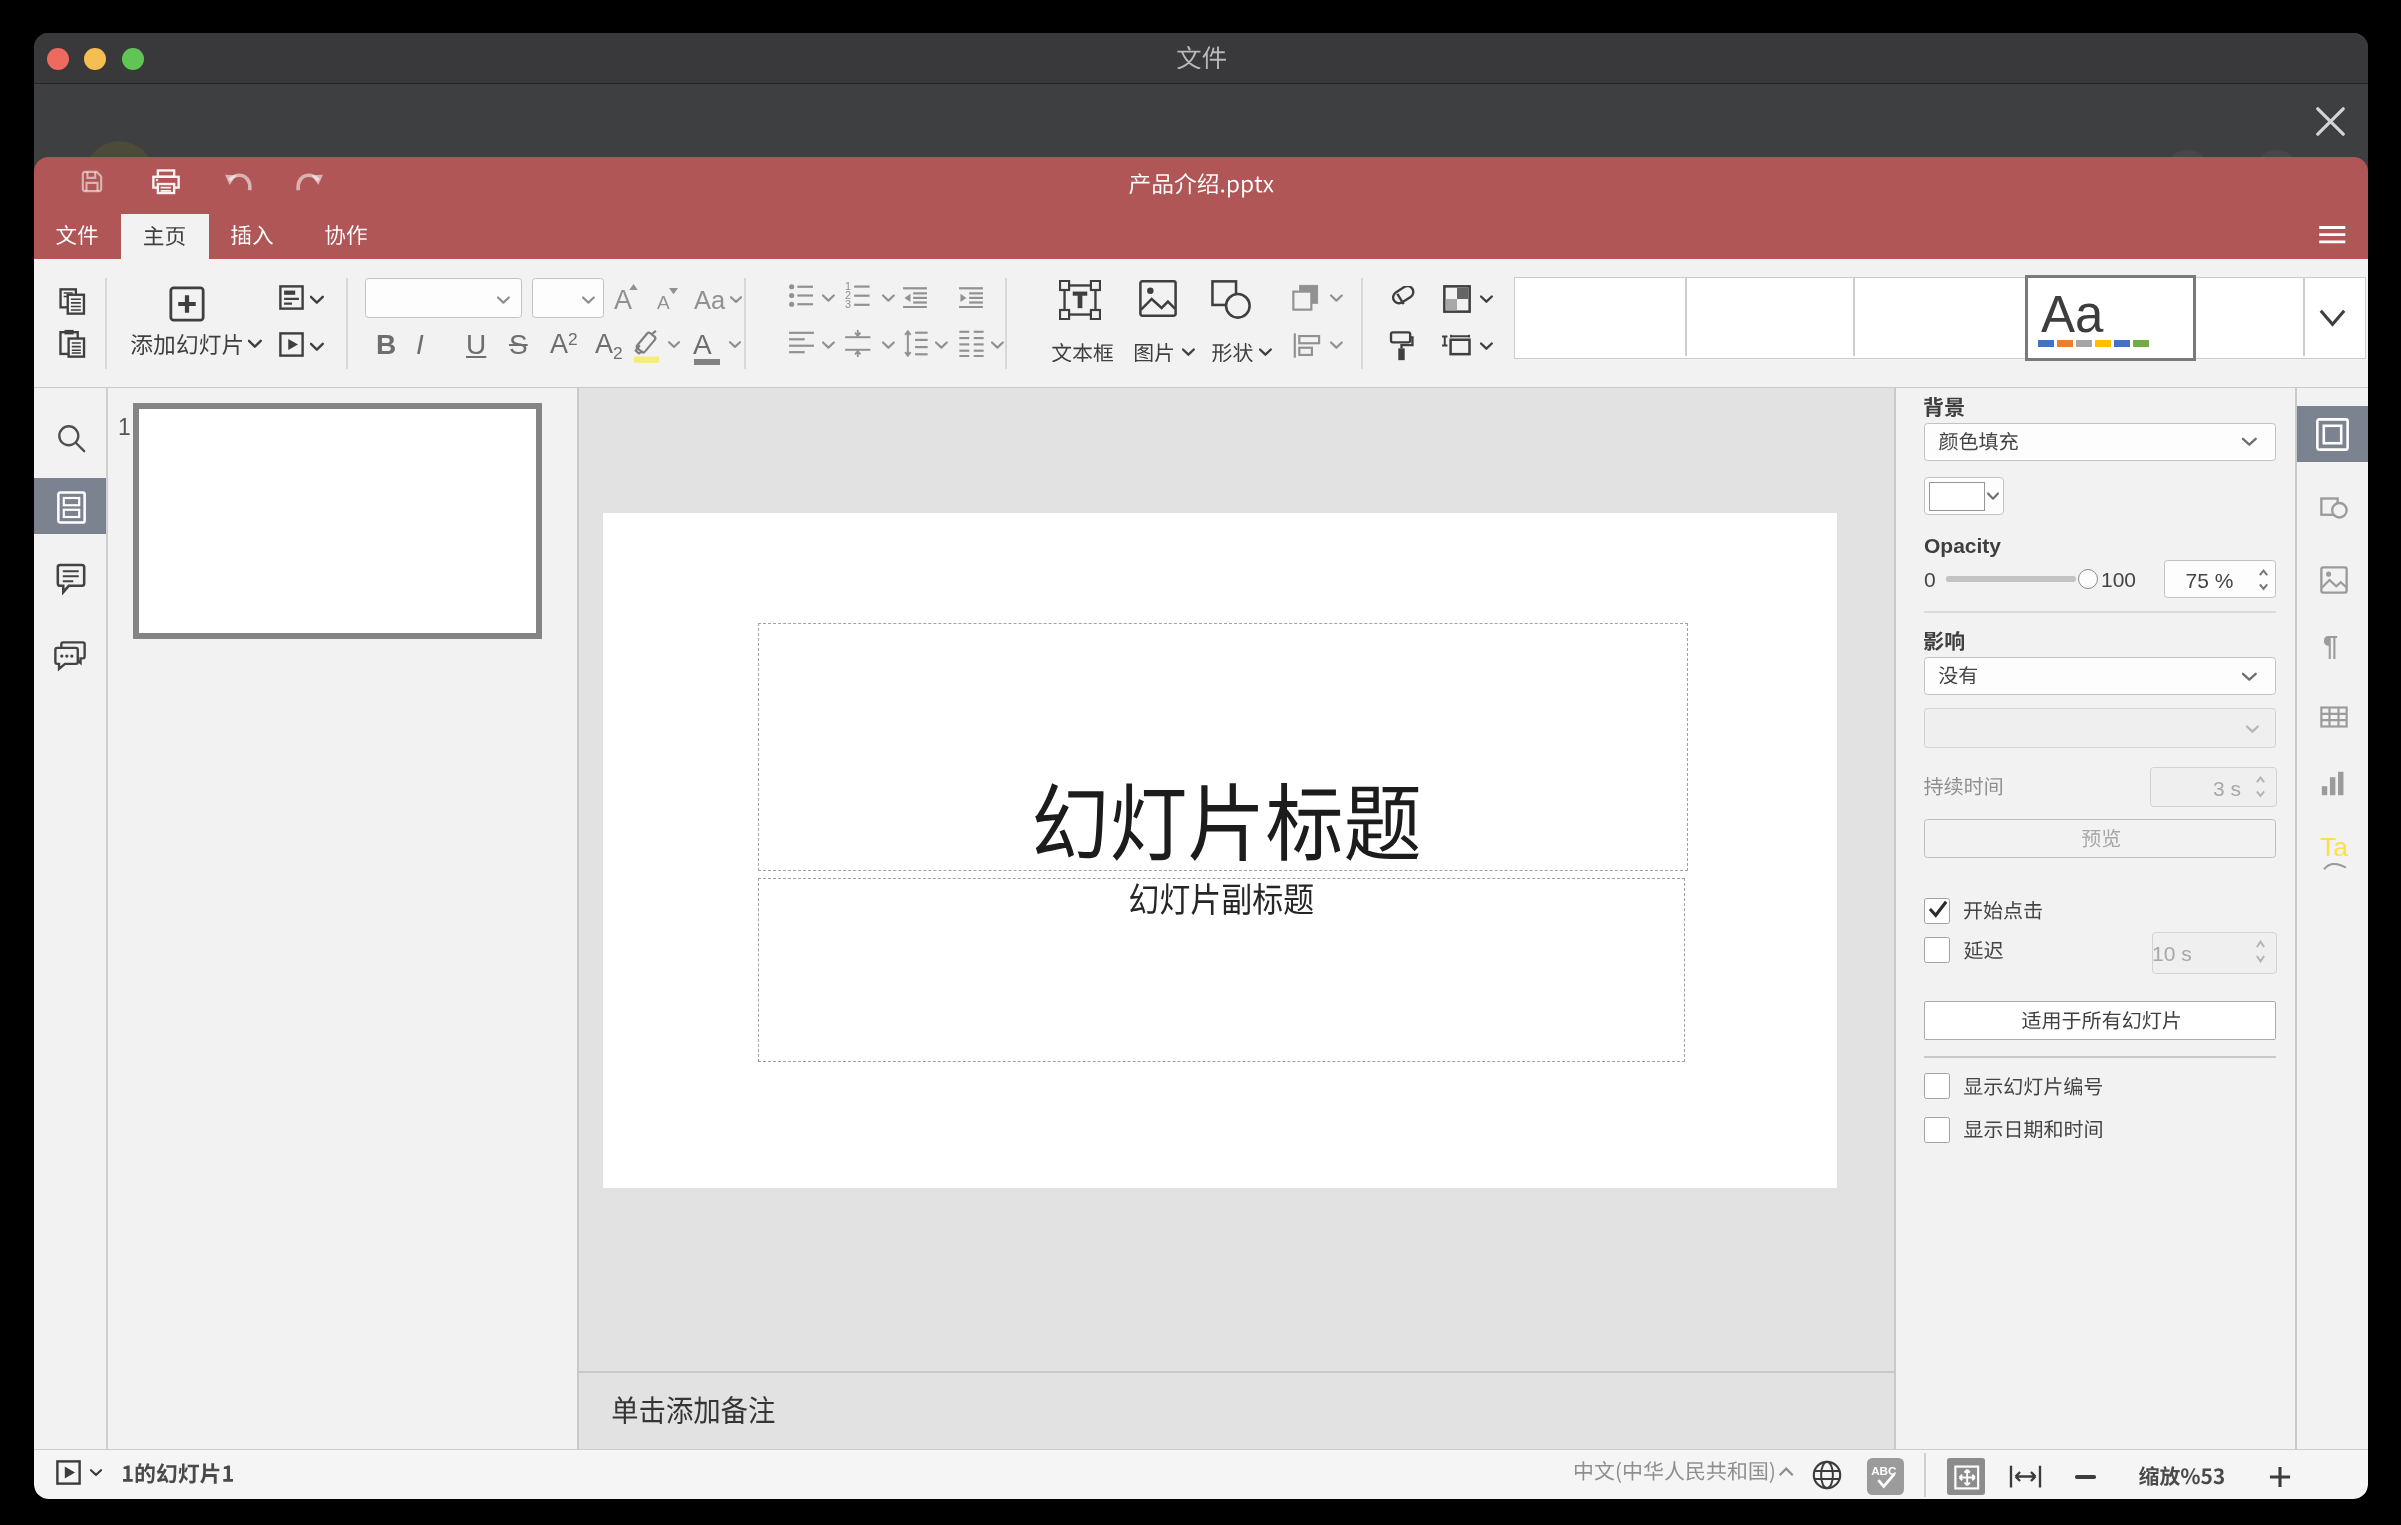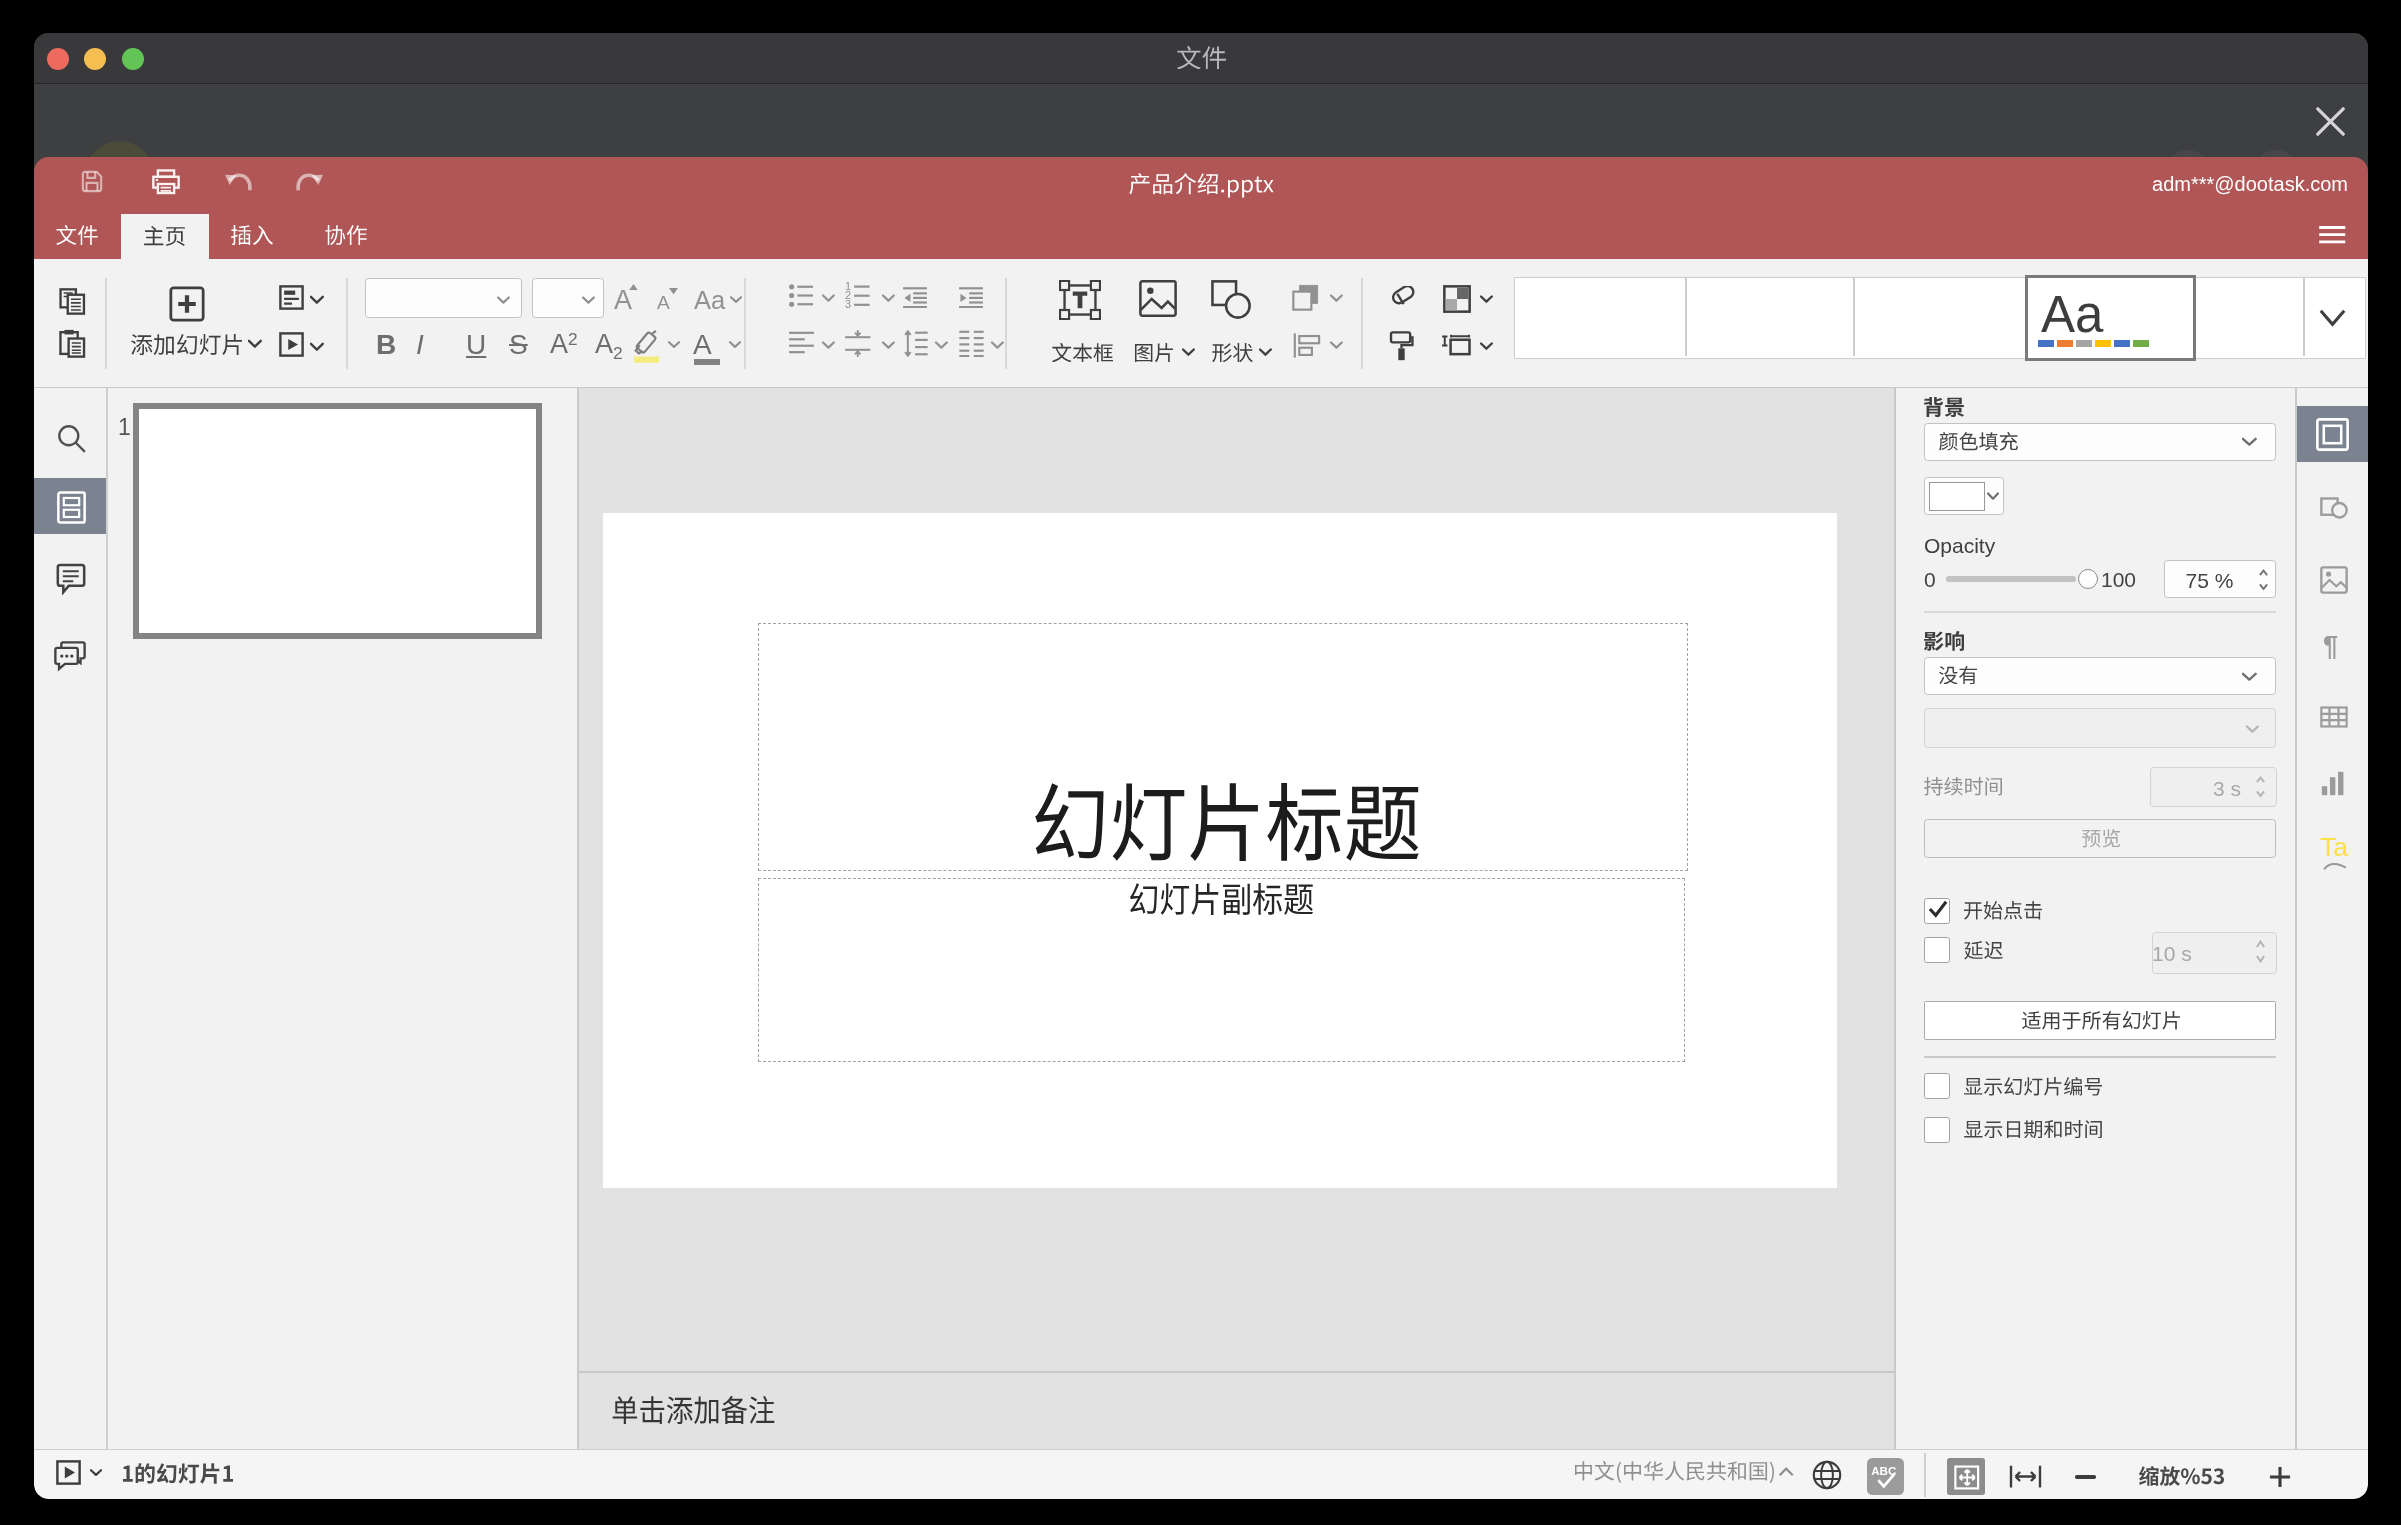--- a/index.html
+++ b/index.html
@@ -41,21 +41,20 @@
       <path d="M6 9Q11 3.5 17 3.5Q24 3.5 27.4 10.5Q29.2 14.5 28.4 20" stroke="rgba(255,255,255,0.55)" stroke-width="4" fill="none"></path>
       <path d="M1.2 2.8L13.8 3.4L6.2 14.2Z" fill="rgba(255,255,255,0.55)"></path>
     </svg>
 <svg class="ab" style="left:262px;top:139px;" width="28" height="21" viewBox="0 0 31 23" fill="none">
       <path d="M25 9Q20 3.5 14 3.5Q7 3.5 3.6 10.5Q1.8 14.5 2.6 20" stroke="rgba(255,255,255,0.55)" stroke-width="4" fill="none"></path>
       <path d="M29.8 2.8L17.2 3.4L24.8 14.2Z" fill="rgba(255,255,255,0.55)"></path>
     </svg>
 <svg class="ab" style="left:1095px;top:140px;" width="145" height="24.5" viewBox="0.9 -21.2 158.6 26.9">
       <path fill="#ffffff" d="M4.2 -11.6H23.2V-9.7H4.2ZM2.8 -18H22.6V-16.2H2.8ZM3.1 -11.6H5.1V-8.1Q5.1 -7 4.9 -5.7Q4.8 -4.4 4.6 -3Q4.3 -1.6 3.8 -0.2Q3.3 1.1 2.4 2.2Q2.3 2 2 1.7Q1.7 1.5 1.4 1.2Q1.1 1 0.9 0.9Q1.9 -0.5 2.3 -2.1Q2.8 -3.7 3 -5.3Q3.1 -6.9 3.1 -8.2ZM6.6 -15.3 8.2 -16Q8.8 -15.2 9.5 -14.2Q10.1 -13.2 10.4 -12.4L8.7 -11.7Q8.4 -12.4 7.8 -13.4Q7.2 -14.5 6.6 -15.3ZM17.2 -15.8 19.3 -15.2Q18.6 -14.1 17.9 -12.9Q17.2 -11.7 16.6 -10.9L15.1 -11.5Q15.5 -12.1 15.9 -12.8Q16.3 -13.6 16.6 -14.4Q17 -15.2 17.2 -15.8ZM10.6 -20.5 12.5 -21Q13.1 -20.4 13.6 -19.5Q14.1 -18.7 14.4 -18L12.4 -17.4Q12.2 -18 11.7 -18.9Q11.2 -19.8 10.6 -20.5ZM32.5 -18.1V-13.4H42.5V-18.1ZM30.7 -19.9H44.4V-11.6H30.7ZM27.1 -8.9H36V1.8H34.1V-7.1H28.9V2H27.1ZM38.7 -8.9H48.1V1.8H46.2V-7.1H40.5V2H38.7ZM27.9 -1.2H34.9V0.6H27.9ZM39.6 -1.2H47.1V0.6H39.6ZM66.3 -11.2H68.3V2H66.3ZM56.9 -11.1H58.9V-7.9Q58.9 -6.6 58.7 -5.3Q58.5 -4 58 -2.7Q57.4 -1.4 56.3 -0.2Q55.2 1 53.3 2Q53.1 1.8 52.9 1.5Q52.6 1.3 52.3 1Q52 0.8 51.8 0.7Q53.5 -0.3 54.6 -1.3Q55.6 -2.4 56.1 -3.5Q56.6 -4.6 56.8 -5.7Q56.9 -6.9 56.9 -7.9ZM62.5 -21.2 64 -20.1Q62.7 -18.1 60.8 -16.1Q58.9 -14.2 56.6 -12.6Q54.3 -11.1 51.9 -10.1Q51.7 -10.5 51.4 -11.1Q51.1 -11.6 50.7 -11.9Q52.5 -12.5 54.2 -13.5Q56 -14.4 57.5 -15.7Q59.1 -16.9 60.3 -18.3Q61.6 -19.7 62.5 -21.2ZM63.4 -19.8Q64.2 -18.6 65.4 -17.4Q66.6 -16.3 68.1 -15.3Q69.6 -14.3 71.2 -13.5Q72.8 -12.7 74.4 -12.2Q74.2 -12 74 -11.7Q73.7 -11.4 73.5 -11Q73.3 -10.7 73.1 -10.5Q71.4 -11 69.8 -11.9Q68.2 -12.8 66.7 -13.9Q65.2 -15.1 63.9 -16.4Q62.7 -17.7 61.7 -19.1ZM76.7 -4.6Q76.6 -4.7 76.5 -5Q76.4 -5.4 76.3 -5.7Q76.2 -6 76.1 -6.2Q76.5 -6.3 77 -6.7Q77.5 -7.2 78.1 -7.9Q78.5 -8.2 79.1 -9Q79.7 -9.7 80.5 -10.8Q81.3 -11.9 82.2 -13.1Q83 -14.4 83.7 -15.6L85.2 -14.7Q83.6 -12.1 81.7 -9.7Q79.9 -7.3 77.9 -5.5V-5.5Q77.9 -5.5 77.8 -5.4Q77.6 -5.3 77.3 -5.2Q77.1 -5 76.9 -4.9Q76.7 -4.7 76.7 -4.6ZM76.7 -4.6 76.6 -6 77.5 -6.7 85.2 -8.1Q85.2 -7.7 85.2 -7.3Q85.2 -6.8 85.2 -6.5Q82.6 -6 81 -5.7Q79.4 -5.3 78.5 -5.1Q77.7 -4.9 77.3 -4.8Q76.9 -4.7 76.7 -4.6ZM76.5 -10.6Q76.4 -10.8 76.3 -11.1Q76.2 -11.4 76.1 -11.7Q76 -12.1 75.9 -12.3Q76.2 -12.4 76.6 -12.8Q76.9 -13.2 77.4 -13.9Q77.6 -14.2 78 -14.9Q78.5 -15.6 79 -16.6Q79.5 -17.6 80.1 -18.7Q80.6 -19.8 81 -20.9L82.7 -20.1Q82 -18.6 81.2 -17Q80.3 -15.5 79.4 -14.1Q78.5 -12.7 77.6 -11.6V-11.5Q77.6 -11.5 77.5 -11.4Q77.3 -11.3 77.1 -11.2Q76.8 -11 76.7 -10.9Q76.5 -10.7 76.5 -10.6ZM76.5 -10.6 76.5 -11.9 77.4 -12.5 82.5 -13Q82.5 -12.7 82.4 -12.3Q82.4 -11.8 82.4 -11.5Q80.6 -11.3 79.5 -11.2Q78.4 -11 77.8 -10.9Q77.2 -10.8 76.9 -10.7Q76.7 -10.7 76.5 -10.6ZM76 -1.3Q77.2 -1.6 78.6 -1.9Q80.1 -2.2 81.7 -2.6Q83.3 -2.9 85 -3.3L85.2 -1.7Q82.8 -1.1 80.5 -0.6Q78.2 0 76.4 0.5ZM87.1 -0.9H97V0.8H87.1ZM85.5 -19.8H97.2V-18.1H85.5ZM86.4 -8.3H97.8V1.9H95.9V-6.6H88.2V2H86.4ZM96.3 -19.8H98.2Q98.2 -19.8 98.2 -19.5Q98.1 -19.2 98.1 -19Q98 -16.2 97.8 -14.5Q97.7 -12.8 97.5 -11.9Q97.3 -11 96.9 -10.6Q96.6 -10.3 96.2 -10.1Q95.9 -10 95.4 -9.9Q94.9 -9.9 94.2 -9.9Q93.4 -9.9 92.6 -9.9Q92.5 -10.3 92.4 -10.8Q92.3 -11.3 92 -11.7Q92.8 -11.6 93.6 -11.6Q94.3 -11.6 94.6 -11.6Q94.9 -11.6 95.1 -11.6Q95.2 -11.7 95.4 -11.8Q95.6 -12.1 95.8 -12.9Q95.9 -13.7 96.1 -15.3Q96.2 -16.9 96.3 -19.5ZM89.8 -19.2H91.7Q91.5 -17.6 91.2 -16.1Q90.8 -14.7 90.2 -13.4Q89.6 -12.1 88.5 -11.1Q87.4 -10 85.8 -9.3Q85.6 -9.6 85.3 -10Q84.9 -10.4 84.6 -10.7Q86.1 -11.3 87.1 -12.2Q88 -13.1 88.6 -14.2Q89.1 -15.3 89.4 -16.6Q89.7 -17.9 89.8 -19.2ZM103.5 0.3Q102.8 0.3 102.3 -0.2Q101.8 -0.6 101.8 -1.4Q101.8 -2.2 102.3 -2.7Q102.8 -3.2 103.5 -3.2Q104.2 -3.2 104.6 -2.7Q105.1 -2.2 105.1 -1.4Q105.1 -0.6 104.6 -0.2Q104.2 0.3 103.5 0.3ZM109.3 5.7V-13.6H111.1L111.3 -12H111.4Q112.3 -12.8 113.4 -13.3Q114.5 -13.9 115.7 -13.9Q117.5 -13.9 118.7 -13.1Q119.9 -12.2 120.5 -10.7Q121.1 -9.1 121.1 -7Q121.1 -4.7 120.3 -3Q119.5 -1.4 118.1 -0.5Q116.8 0.3 115.2 0.3Q114.3 0.3 113.4 -0.1Q112.4 -0.5 111.5 -1.2L111.5 1.1V5.7ZM114.9 -1.6Q116 -1.6 116.9 -2.2Q117.7 -2.9 118.2 -4.1Q118.8 -5.3 118.8 -7Q118.8 -8.5 118.4 -9.6Q118 -10.7 117.2 -11.4Q116.5 -12 115.2 -12Q114.3 -12 113.4 -11.5Q112.5 -11.1 111.5 -10.1V-3Q112.5 -2.2 113.3 -1.9Q114.2 -1.6 114.9 -1.6ZM124.8 5.7V-13.6H126.6L126.8 -12H126.9Q127.8 -12.8 128.9 -13.3Q130 -13.9 131.2 -13.9Q133 -13.9 134.2 -13.1Q135.4 -12.2 136 -10.7Q136.6 -9.1 136.6 -7Q136.6 -4.7 135.8 -3Q135 -1.4 133.6 -0.5Q132.3 0.3 130.7 0.3Q129.8 0.3 128.9 -0.1Q127.9 -0.5 127 -1.2L127 1.1V5.7ZM130.4 -1.6Q131.5 -1.6 132.4 -2.2Q133.2 -2.9 133.7 -4.1Q134.3 -5.3 134.3 -7Q134.3 -8.5 133.9 -9.6Q133.5 -10.7 132.7 -11.4Q132 -12 130.7 -12Q129.8 -12 128.9 -11.5Q128 -11.1 127 -10.1V-3Q128 -2.2 128.8 -1.9Q129.7 -1.6 130.4 -1.6ZM144.5 0.3Q143.1 0.3 142.2 -0.2Q141.4 -0.8 141 -1.8Q140.7 -2.8 140.7 -4.2V-11.7H138.6V-13.4L140.8 -13.6L141 -17.4H142.9V-13.6H146.6V-11.7H142.9V-4.1Q142.9 -2.9 143.4 -2.2Q143.8 -1.5 145 -1.5Q145.4 -1.5 145.8 -1.6Q146.3 -1.7 146.6 -1.9L147 -0.2Q146.5 0 145.8 0.2Q145.2 0.3 144.5 0.3ZM147.8 0 152.2 -7.1 148.1 -13.6H150.6L152.4 -10.6Q152.7 -10 153 -9.5Q153.4 -8.9 153.7 -8.3H153.8Q154.1 -8.9 154.4 -9.5Q154.7 -10 155.1 -10.6L156.7 -13.6H159.1L155 -6.9L159.4 0H157L155 -3.2Q154.6 -3.8 154.2 -4.4Q153.9 -5 153.5 -5.6H153.4Q153 -5 152.7 -4.4Q152.3 -3.8 152 -3.2L150.2 0Z"></path>
     </svg>
-<div class="ab" style="left:0;top:140px;width:2314px;text-align:right;font-size:20px;color:#fff">adm***@dootask.com</div>
 <div class="ab" style="left:87px;top:181px;width:88px;height:46px;background:#f2f2f2"></div>
 <svg class="ab" style="left:22px;top:192px;" width="42" height="20" viewBox="0.9 -20.3 46 22.2">
       <path fill="#ffffff" d="M17.4 -15.1 19.2 -14.6Q17.7 -10.2 15.4 -7.1Q13 -3.9 9.7 -1.7Q6.4 0.5 2 1.9Q1.9 1.6 1.7 1.3Q1.5 1 1.3 0.7Q1.1 0.4 0.9 0.2Q5.2 -1.1 8.4 -3.1Q11.6 -5.1 13.8 -8.1Q16 -11 17.4 -15.1ZM6.5 -15Q7.8 -11.3 10.2 -8.3Q12.5 -5.2 15.8 -3.1Q19 -1 23.2 0.1Q23 0.3 22.8 0.6Q22.5 0.9 22.3 1.2Q22.1 1.5 22 1.8Q17.7 0.6 14.4 -1.7Q11.1 -4 8.7 -7.2Q6.4 -10.4 4.8 -14.5ZM1.2 -15.9H22.9V-14.2H1.2ZM10.2 -19.8 12 -20.3Q12.6 -19.5 13.1 -18.4Q13.7 -17.4 13.9 -16.6L11.9 -16Q11.7 -16.7 11.2 -17.8Q10.7 -18.9 10.2 -19.8ZM38.5 -19.9H40.3V1.9H38.5ZM34.4 -19 36.1 -18.6Q35.8 -16.9 35.3 -15.3Q34.8 -13.7 34.2 -12.3Q33.6 -10.9 33 -9.8Q32.8 -10 32.5 -10.1Q32.2 -10.3 31.9 -10.5Q31.6 -10.6 31.4 -10.7Q32.1 -11.7 32.7 -13Q33.2 -14.4 33.7 -15.9Q34.1 -17.4 34.4 -19ZM34.6 -15.2H45.8V-13.5H34.1ZM31.6 -8.2H46.9V-6.4H31.6ZM30.4 -20.1 32.1 -19.6Q31.4 -17.5 30.4 -15.5Q29.4 -13.6 28.2 -11.8Q27.1 -10.1 25.8 -8.7Q25.7 -8.9 25.5 -9.3Q25.3 -9.6 25.1 -9.9Q24.9 -10.3 24.8 -10.5Q25.9 -11.7 26.9 -13.2Q28 -14.7 28.9 -16.5Q29.8 -18.3 30.4 -20.1ZM28 -13.9 29.7 -15.6 29.7 -15.6V1.9H28Z"></path>
     </svg>
 <svg class="ab" style="left:110px;top:193px;" width="41" height="20" viewBox="1.4 -20.1 45.1 22.1">
       <path fill="#3f3f3f" d="M2.5 -15.4H21.5V-13.6H2.5ZM3.6 -8.3H20.5V-6.6H3.6ZM1.4 -0.7H22.7V1.1H1.4ZM11 -14H13V0.3H11ZM9 -19.1 10.4 -20.1Q11.2 -19.5 12.1 -18.8Q12.9 -18.1 13.7 -17.5Q14.4 -16.8 14.9 -16.2L13.3 -15.1Q12.9 -15.6 12.2 -16.3Q11.4 -17.1 10.6 -17.8Q9.8 -18.5 9 -19.1ZM25.8 -18.8H46.4V-17.2H25.8ZM35 -18 37.1 -17.7Q36.6 -16.6 36.1 -15.5Q35.5 -14.3 35.1 -13.5L33.5 -13.9Q33.8 -14.4 34.1 -15.2Q34.3 -15.9 34.6 -16.6Q34.9 -17.4 35 -18ZM35.1 -11.1H37V-6.7Q37 -5.7 36.8 -4.8Q36.5 -3.8 35.9 -2.8Q35.3 -1.9 34.1 -1Q32.9 -0.2 31 0.6Q29.1 1.3 26.3 1.9Q26.2 1.7 26 1.5Q25.8 1.2 25.6 0.9Q25.4 0.6 25.2 0.5Q27.9 -0.1 29.7 -0.7Q31.5 -1.4 32.6 -2.1Q33.7 -2.8 34.2 -3.6Q34.8 -4.4 35 -5.2Q35.1 -6 35.1 -6.7ZM37.1 -2.6 38.1 -3.9Q39.2 -3.4 40.3 -2.9Q41.4 -2.3 42.6 -1.7Q43.7 -1.1 44.7 -0.5Q45.7 0.1 46.4 0.6L45.2 2Q44.6 1.5 43.6 0.9Q42.7 0.3 41.5 -0.3Q40.4 -1 39.3 -1.6Q38.1 -2.2 37.1 -2.6ZM28.1 -14.3H44.1V-3.1H42.2V-12.6H29.9V-3.1H28.1Z"></path>
     </svg>
 <svg class="ab" style="left:197px;top:192px;" width="42" height="20" viewBox="0.9 -20.2 46.3 22.1">
       <path fill="#ffffff" d="M20.6 -20 21.6 -18.5Q20.5 -18.2 19.1 -17.9Q17.7 -17.7 16.2 -17.5Q14.6 -17.3 13.1 -17.2Q11.5 -17.1 10.1 -17Q10.1 -17.3 9.9 -17.7Q9.8 -18.2 9.6 -18.5Q11.1 -18.5 12.6 -18.7Q14.1 -18.8 15.6 -19Q17.1 -19.2 18.4 -19.4Q19.7 -19.7 20.6 -20ZM13.1 -11.2 14 -9.7Q13.1 -9.4 12 -9Q10.9 -8.7 9.9 -8.5Q9.9 -8.8 9.7 -9.1Q9.6 -9.5 9.5 -9.8Q10.4 -10.1 11.4 -10.5Q12.4 -10.8 13.1 -11.2ZM8.8 -14.5H22.8V-12.9H8.8ZM15 -18.4H16.6V-0.1H15ZM9.5 -9.8 11.1 -9.3V1.9H9.5ZM17.6 -10.4H22V1.9H20.3V-8.8H17.6ZM10.3 -5.8H13.9V-4.3H10.3ZM17.6 -5.8H21.2V-4.3H17.6ZM10.2 -0.9H20.8V0.7H10.2ZM0.9 -7.4Q2.2 -7.7 4.1 -8.3Q6 -8.8 8 -9.4L8.2 -7.8Q6.4 -7.2 4.6 -6.6Q2.8 -6.1 1.3 -5.6ZM1.3 -15.3H7.9V-13.6H1.3ZM3.8 -20.2H5.6V-0.2Q5.6 0.5 5.4 0.9Q5.3 1.3 4.9 1.5Q4.5 1.7 3.8 1.8Q3.2 1.8 2.3 1.8Q2.2 1.5 2.1 1Q1.9 0.5 1.7 0.2Q2.3 0.2 2.8 0.2Q3.3 0.2 3.5 0.2Q3.8 0.2 3.8 -0.2ZM31.1 -18.1 32.2 -19.7Q33.8 -18.5 35 -17.1Q36.2 -15.8 37.1 -14.3Q38 -12.8 38.8 -11.3Q39.5 -9.7 40.3 -8.2Q41.1 -6.7 42 -5.3Q42.9 -3.9 44.2 -2.6Q45.4 -1.4 47.1 -0.3Q47 -0.1 46.8 0.3Q46.6 0.6 46.5 1Q46.3 1.4 46.2 1.7Q44.5 0.7 43.2 -0.6Q41.9 -1.9 40.9 -3.4Q39.9 -4.9 39.1 -6.5Q38.3 -8.1 37.5 -9.7Q36.7 -11.3 35.8 -12.8Q34.9 -14.3 33.8 -15.7Q32.6 -17.1 31.1 -18.1ZM35 -14.6 37 -14.2Q36.2 -10.4 34.8 -7.4Q33.4 -4.4 31.4 -2.1Q29.4 0.2 26.6 1.8Q26.5 1.6 26.2 1.3Q25.9 1 25.6 0.7Q25.2 0.5 25 0.3Q29.1 -1.8 31.5 -5.6Q33.9 -9.3 35 -14.6Z"></path>
     </svg>
@@ -366,21 +365,21 @@
       <path fill="#444444" d="M11.3 -17.1H20.8V-15.8H11.3ZM15.6 -16.3 16.9 -16Q16.6 -15.2 16.3 -14.3Q16 -13.4 15.7 -12.8L14.5 -13.1Q14.8 -13.8 15.1 -14.7Q15.5 -15.6 15.6 -16.3ZM11.8 -13.4H20.1V-3.1H18.7V-12.1H13.1V-3H11.8ZM15.4 -11.1H16.7Q16.6 -8.6 16.5 -6.7Q16.4 -4.8 16.1 -3.4Q15.7 -2 15.1 -1Q14.4 -0.1 13.2 0.6Q12 1.3 10.3 1.8Q10.2 1.6 9.9 1.2Q9.7 0.9 9.5 0.7Q11.2 0.3 12.2 -0.3Q13.3 -0.9 14 -1.8Q14.6 -2.7 14.9 -4Q15.2 -5.2 15.3 -7Q15.3 -8.8 15.4 -11.1ZM1.5 -16.3H10.9V-14.9H1.5ZM2.6 -11.8H10.8V-10.4H2.6ZM8.6 -14.7 10 -14.4Q9.6 -13.5 9.1 -12.7Q8.7 -11.8 8.3 -11.2L7 -11.5Q7.3 -12 7.6 -12.5Q7.9 -13.1 8.1 -13.7Q8.4 -14.3 8.6 -14.7ZM3 -14.4 4.3 -14.8Q4.7 -14.2 5 -13.5Q5.3 -12.7 5.5 -12.2L4.1 -11.7Q4 -12.2 3.7 -13Q3.4 -13.7 3 -14.4ZM2 -11.8H3.4V-7.1Q3.4 -6.1 3.4 -5Q3.3 -3.8 3.2 -2.6Q3 -1.5 2.8 -0.3Q2.5 0.8 2 1.8Q1.9 1.6 1.6 1.5Q1.4 1.3 1.2 1.2Q0.9 1.1 0.7 1Q1.3 -0.2 1.5 -1.6Q1.8 -3.1 1.9 -4.5Q2 -5.9 2 -7.1ZM8.8 -10.1 10.2 -9.5Q9.5 -8.9 8.5 -8.3Q7.6 -7.7 6.5 -7.2Q5.5 -6.7 4.5 -6.4Q4.3 -6.6 4 -6.9Q3.7 -7.2 3.5 -7.4Q4.4 -7.7 5.4 -8.1Q6.4 -8.6 7.3 -9.1Q8.2 -9.6 8.8 -10.1ZM9.1 -7.2 10.5 -6.6Q9.7 -5.8 8.7 -5Q7.7 -4.3 6.5 -3.7Q5.4 -3 4.3 -2.6Q4.1 -2.9 3.8 -3.2Q3.5 -3.5 3.2 -3.8Q4.3 -4.1 5.4 -4.6Q6.5 -5.2 7.5 -5.8Q8.5 -6.5 9.1 -7.2ZM9.5 -4.1 10.9 -3.4Q10.2 -2.4 9.1 -1.5Q8 -0.7 6.6 0Q5.3 0.7 3.9 1.2Q3.7 0.9 3.5 0.6Q3.2 0.2 2.9 0Q4.2 -0.4 5.5 -1Q6.8 -1.6 7.8 -2.4Q8.8 -3.2 9.5 -4.1ZM5 -18.1 6.4 -18.5Q6.7 -18 7 -17.3Q7.3 -16.6 7.4 -16.1L5.9 -15.6Q5.9 -16.1 5.6 -16.8Q5.3 -17.6 5 -18.1ZM16.3 -1.7 17.2 -2.6Q17.9 -2.1 18.7 -1.5Q19.4 -0.9 20.1 -0.3Q20.7 0.3 21.1 0.7L20.2 1.8Q19.8 1.3 19.2 0.6Q18.5 0 17.8 -0.6Q17 -1.2 16.3 -1.7ZM32.4 -11.9H34V-6H32.4ZM29.3 -16.6H36.4V-15.1H28.6ZM35.9 -16.6H36.3L36.6 -16.7L37.7 -15.9Q37.1 -15 36.4 -14.2Q35.7 -13.3 35 -12.5Q34.2 -11.7 33.5 -11.1Q33.4 -11.3 33.1 -11.6Q32.8 -11.9 32.5 -12.1Q33.2 -12.6 33.8 -13.3Q34.4 -14.1 35 -14.8Q35.5 -15.6 35.9 -16.2ZM25.7 -12.4H27.3V-1.8Q27.3 -1.1 27.6 -0.8Q27.8 -0.4 28.4 -0.3Q29 -0.1 30.2 -0.1Q30.6 -0.1 31.4 -0.1Q32.2 -0.1 33.3 -0.1Q34.4 -0.1 35.5 -0.1Q36.6 -0.1 37.5 -0.1Q38.4 -0.1 38.8 -0.1Q39.9 -0.1 40.5 -0.4Q41 -0.7 41.2 -1.4Q41.5 -2.2 41.6 -3.7Q41.9 -3.5 42.4 -3.3Q42.8 -3.1 43.2 -3Q43 -1.8 42.8 -0.9Q42.6 -0 42.1 0.5Q41.6 1 40.8 1.2Q40.1 1.4 38.8 1.4Q38.6 1.4 38 1.4Q37.3 1.4 36.4 1.4Q35.5 1.4 34.5 1.4Q33.6 1.4 32.7 1.4Q31.8 1.4 31.2 1.4Q30.5 1.4 30.3 1.4Q28.6 1.4 27.6 1.1Q26.6 0.9 26.2 0.2Q25.7 -0.5 25.7 -1.8ZM29.8 -18.5 31.3 -18Q30.4 -16.3 29.2 -14.8Q28 -13.3 26.6 -12Q25.2 -10.7 23.8 -9.7Q23.7 -9.9 23.6 -10.2Q23.4 -10.5 23.2 -10.8Q23 -11.1 22.9 -11.2Q24.2 -12.1 25.5 -13.2Q26.8 -14.4 27.9 -15.7Q29 -17.1 29.8 -18.5ZM26.9 -12.4H40.9V-4.5H39.3V-10.8H26.9ZM26.9 -7H40.1V-5.4H26.9ZM52.2 -16.4H64.5V-15.1H52.2ZM59.4 -1.3 60.4 -2.4Q61.2 -1.9 62 -1.4Q62.8 -0.9 63.6 -0.4Q64.3 0.2 64.8 0.6L63.7 1.8Q63.2 1.3 62.5 0.8Q61.8 0.2 61 -0.3Q60.1 -0.9 59.4 -1.3ZM55.8 -2.3 57.2 -1.4Q56.5 -0.8 55.6 -0.3Q54.7 0.3 53.8 0.8Q52.9 1.4 52.1 1.8Q51.9 1.5 51.6 1.2Q51.3 0.8 51 0.6Q51.8 0.2 52.7 -0.3Q53.6 -0.8 54.5 -1.3Q55.3 -1.8 55.8 -2.3ZM51.4 -3.8H65.1V-2.4H51.4ZM54 -11H62.5V-10H54ZM54 -8.7H62.7V-7.7H54ZM54 -6.3H62.4V-5.3H54ZM53.3 -13.6H63.1V-3.4H61.6V-12.4H54.8V-3.4H53.3ZM57.4 -18.4 59.2 -18.3Q59 -17.4 58.8 -16.3Q58.5 -15.3 58.3 -14.3Q58 -13.4 57.8 -12.7L56.4 -12.8Q56.6 -13.6 56.8 -14.6Q57 -15.6 57.2 -16.6Q57.4 -17.6 57.4 -18.4ZM44.9 -13.2H51.5V-11.6H44.9ZM47.4 -18.2H49V-3.7H47.4ZM44.7 -3Q45.6 -3.3 46.6 -3.7Q47.7 -4 48.9 -4.5Q50.1 -4.9 51.3 -5.4L51.6 -3.9Q49.9 -3.2 48.3 -2.6Q46.7 -1.9 45.3 -1.3ZM78.6 -8.4H80.4V-1.2Q80.4 -0.6 80.5 -0.5Q80.7 -0.3 81.4 -0.3Q81.6 -0.3 82 -0.3Q82.4 -0.3 82.8 -0.3Q83.3 -0.3 83.8 -0.3Q84.2 -0.3 84.4 -0.3Q84.8 -0.3 85 -0.6Q85.3 -0.8 85.4 -1.6Q85.5 -2.3 85.5 -3.8Q85.7 -3.7 86 -3.5Q86.2 -3.4 86.5 -3.3Q86.8 -3.2 87.1 -3.1Q87 -1.4 86.7 -0.4Q86.5 0.5 86 0.9Q85.5 1.2 84.5 1.2Q84.4 1.2 83.9 1.2Q83.4 1.2 82.9 1.2Q82.3 1.2 81.8 1.2Q81.3 1.2 81.2 1.2Q80.2 1.2 79.6 1Q79 0.8 78.8 0.3Q78.6 -0.2 78.6 -1.2ZM73.6 -8.3H75.4Q75.3 -6.4 74.9 -4.8Q74.6 -3.2 73.8 -2Q73.1 -0.7 71.7 0.2Q70.4 1.2 68.2 1.8Q68.2 1.6 68 1.3Q67.8 1 67.6 0.8Q67.4 0.5 67.2 0.3Q69.2 -0.2 70.4 -1Q71.6 -1.8 72.3 -2.8Q72.9 -3.9 73.2 -5.3Q73.5 -6.6 73.6 -8.3ZM79.2 -11.7 80.5 -12.6Q81.5 -11.8 82.6 -10.8Q83.7 -9.8 84.7 -8.9Q85.6 -7.9 86.2 -7.1L84.7 -6.2Q84.2 -7 83.2 -7.9Q82.3 -8.9 81.3 -9.9Q80.2 -10.9 79.2 -11.7ZM67.5 -15H86.6V-13.4H67.5ZM75.3 -18.1 77 -18.6Q77.5 -17.8 78 -17Q78.6 -16.2 78.8 -15.6L77.1 -15Q76.9 -15.6 76.4 -16.5Q75.8 -17.4 75.3 -18.1ZM69.3 -6.7Q69.3 -6.9 69.2 -7.2Q69.1 -7.5 68.9 -7.9Q68.8 -8.2 68.7 -8.4Q69.1 -8.5 69.4 -8.8Q69.8 -9 70.2 -9.5Q70.5 -9.7 71 -10.2Q71.4 -10.7 72 -11.4Q72.6 -12 73.2 -12.8Q73.8 -13.6 74.3 -14.5L76.2 -13.9Q75.3 -12.7 74.3 -11.5Q73.4 -10.4 72.4 -9.4Q71.4 -8.4 70.5 -7.6V-7.6Q70.5 -7.6 70.3 -7.5Q70.1 -7.4 69.9 -7.3Q69.7 -7.2 69.5 -7Q69.3 -6.9 69.3 -6.7ZM69.3 -6.7 69.3 -8 70.5 -8.7 83.9 -9.2Q83.9 -8.9 84 -8.5Q84.1 -8 84.2 -7.8Q81 -7.6 78.7 -7.5Q76.4 -7.3 74.8 -7.3Q73.3 -7.2 72.3 -7.1Q71.3 -7 70.7 -7Q70.1 -6.9 69.8 -6.9Q69.5 -6.8 69.3 -6.7Z"></path>
     </svg>
 <svg class="ab" style="left:2208px;top:403px;" width="14.6" height="10" viewBox="0 0 16 11" fill="none">
       <path d="M1 3.1L8.0 9.5L15 3.1" stroke="#6f6f6f" stroke-width="2.6" stroke-linecap="round" stroke-linejoin="round"></path>
     </svg>
 <div class="combo" style="left:1890px;top:444px;width:80px;height:38px"></div>
 <div class="ab" style="left:1895px;top:449px;width:56px;height:29px;background:#fff;border:1.8px solid #989898"></div>
 <svg class="ab" style="left:1953px;top:458px;" width="12" height="9" viewBox="0 0 13 10" fill="none">
       <path d="M1 2.8L6.5 8.5L12 2.8" stroke="#6f6f6f" stroke-width="2.4" stroke-linecap="round" stroke-linejoin="round"></path>
     </svg>
-<div class="ab" style="left:1890px;top:501px;font-size:21px;font-weight:normal;color:#3f3f3f">Opacity</div>
+<div class="ab" style="left:1890px;top:501px;font-size:21px;font-weight:bold;color:#3f3f3f">Opacity</div>
 <div class="ab" style="left:1890px;top:535px;font-size:21px;color:#444">0</div>
 <div class="ab" style="left:1912px;top:543px;width:130px;height:6.4px;border-radius:2.7px;background:#c3c3c3"></div>
 <div class="ab" style="left:2044px;top:536px;width:20px;height:20px;border-radius:50%;background:#fdfdfd;border:1.8px solid #8a8a8a"></div>
 <div class="ab" style="left:2067px;top:535px;font-size:21px;color:#444">100</div>
 <div class="combo" style="left:2130px;top:527px;width:112px;height:38px"></div>
 <div class="ab" style="left:2130px;top:536px;width:91px;text-align:center;font-size:21px;color:#444">75 %</div>
 <svg class="ab" style="left:2224px;top:534px;" width="11" height="25.5" viewBox="0 0 12 28" fill="none">
       <path d="M2 9L6 4L10 9" stroke="#777" stroke-width="2.2"></path>
       <path d="M2 19L6 24L10 19" stroke="#777" stroke-width="2.2"></path>
     </svg>

